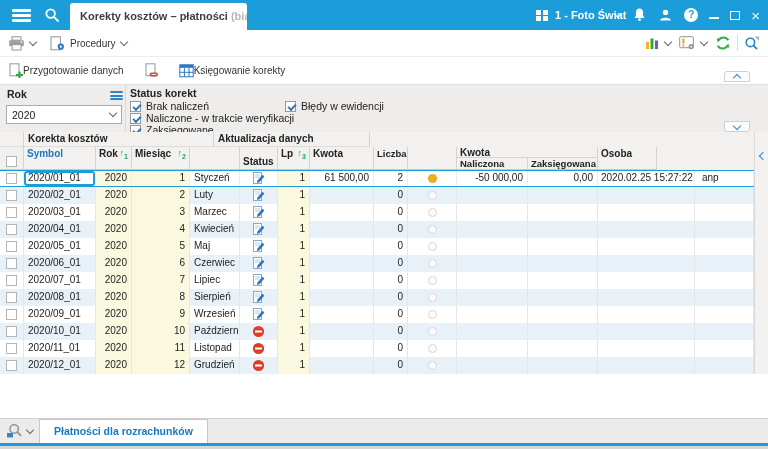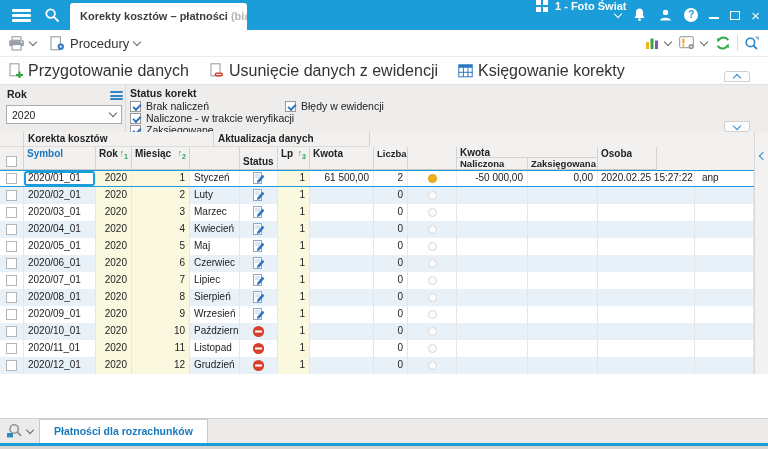--- a/index.html
+++ b/index.html
@@ -9,49 +9,49 @@
 
   
   .titlebar { position:absolute; top:0; left:0; right:0; height:30px; background:#1b9dd9; }
   .hamburger { position:absolute; left:12px; top:9px; width:19px; height:13px; cursor:pointer; }
   .hamburger span { display:block; width:19px; height:2.6px; background:#fff; border-radius:1px; margin-bottom:2.6px; }
   .tb-search { position:absolute; left:44px; top:7px; }
   .doc-tab { position:absolute; left:70px; top:3px; width:177px; height:27px; background:#fff;
              border-radius:3px 3px 0 0; line-height:27px; padding-left:10px; white-space:nowrap;
              overflow:hidden; font-size:11px; font-weight:bold; color:#3d3d3d; }
   .doc-tab .suffix { color:#b4b4b4; font-weight:bold; margin-left:3px; }
-  .company { position:absolute; left:536px; top:0; height:30px; display:flex; align-items:flex-start; gap:8px; cursor:pointer; }
+  .company { position:absolute; left:536px; top:0; height:30px; display:flex; align-items:center; gap:8px; cursor:pointer; }
   .grid-ic { width:11px; height:11px; display:grid; grid-template-columns:5px 5px; grid-template-rows:5px 5px; gap:1.5px; }
   .grid-ic i { background:#fff; }
   .company .name { color:#fff; font-size:11px; font-weight:bold; }
   .tb-right { position:absolute; right:8px; top:0; height:30px; display:flex; align-items:center; gap:11px; }
   .chev { width:6px; height:6px; border-right:1.7px solid #fff; border-bottom:1.7px solid #fff;
           transform:rotate(45deg); margin-top:-3px; }
   .chev.gray { border-color:#666; }
   .chev.blue { border-color:#2e86c8; }
   .help-ic { width:14px; height:14px; border-radius:50%; background:#fff; color:#1b9dd9;
              font-size:10px; font-weight:bold; text-align:center; line-height:14px; }
   .help-ic::after { content:"?"; }
   .win-min { width:10px; height:2px; background:#fff; margin-top:6px; }
   .win-max { width:10px; height:9px; border:1.6px solid #fff; }
   .win-close { color:#fff; font-size:15px; line-height:15px; }
   .win-close::after { content:"×"; }
 
   
   .toolbar { position:absolute; top:30px; left:0; right:0; height:27px; background:#fff;
              border-bottom:1px solid #ececec; display:flex; align-items:center; padding:0 8px; }
   .tool-group { display:flex; align-items:center; gap:5px; cursor:pointer; }
-  .tool-label { font-size:13px; color:#333; }
+  .tool-label { font-size:10px; color:#333; }
   .toolbar .spacer { flex:1; }
   .vsep { width:1px; height:16px; background:#dcdcdc; margin:0 6px; }
 
   
   .actions { position:absolute; top:57px; left:0; right:0; height:27px; background:#fff;
              display:flex; align-items:center; gap:20px; padding-left:8px; }
-  .act-btn { display:flex; align-items:center; gap:5px; font-size:16px; color:#333; cursor:pointer; }
+  .act-btn { display:flex; align-items:center; font-size:10px; color:#333; cursor:pointer; }
 
   
   .collapse-up, .collapse-down { position:absolute; right:18px; width:26px; height:11px; background:#fdfdfd;
       border:1px solid #cfcfcf; display:flex; align-items:center; justify-content:center; cursor:pointer; z-index:5; }
   .collapse-up { top:71px; border-radius:3px 3px 0 0; }
   .collapse-down { top:121px; border-radius:0 0 3px 3px; }
   .collapse-up .chev { transform:rotate(-135deg); margin-top:3px; }
   .collapse-down .chev { margin-top:-2px; }
 
   
@@ -241,21 +241,20 @@
         <rect x="10.4" y="8.6" width="2.2" height="7" fill="#3aa548"></rect>
       </svg>
       <span>Przygotowanie danych</span>
     </div>
     <div class="act-btn">
       <svg width="15" height="15" viewBox="0 0 15 15">
         <rect x="2" y="0.8" width="9" height="12" fill="#fff" stroke="#9099a3"></rect>
         <rect x="5.6" y="9.4" width="8.4" height="4" rx="2" fill="#d6402c"></rect>
         <rect x="7.2" y="10.9" width="5.2" height="1" fill="#fff"></rect>
       </svg>
-      <span>Usunięcie danych z ewidencji</span>
     </div>
     <div class="act-btn">
       <svg width="15" height="14" viewBox="0 0 15 14">
         <rect x="0.8" y="0.8" width="13.4" height="12" fill="#fff" stroke="#2e77c0"></rect>
         <rect x="0.8" y="0.8" width="13.4" height="3" fill="#2e77c0"></rect>
         <line x1="5.4" y1="3.8" x2="5.4" y2="12.8" stroke="#2e77c0"></line>
         <line x1="10" y1="3.8" x2="10" y2="12.8" stroke="#2e77c0"></line>
         <line x1="0.8" y1="8.3" x2="14.2" y2="8.3" stroke="#2e77c0"></line>
       </svg>
       <span>Księgowanie korekty</span>

